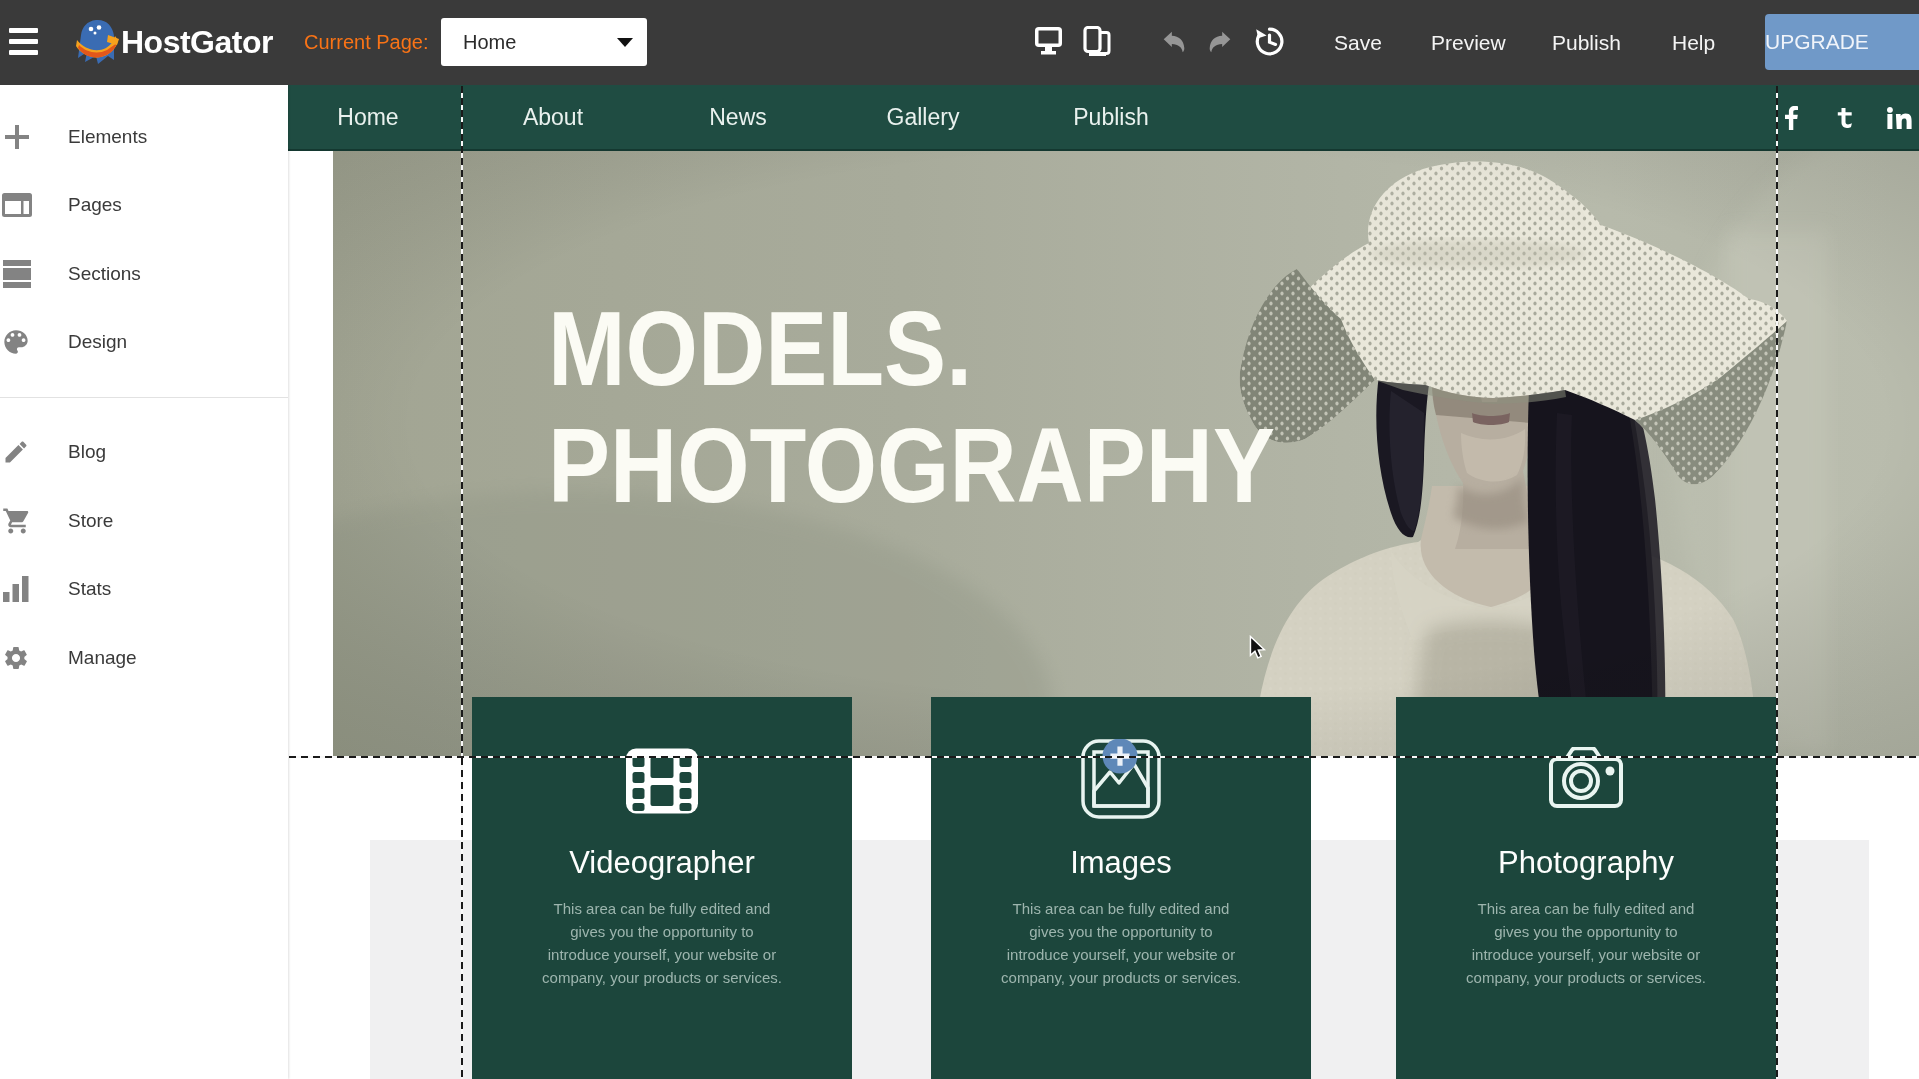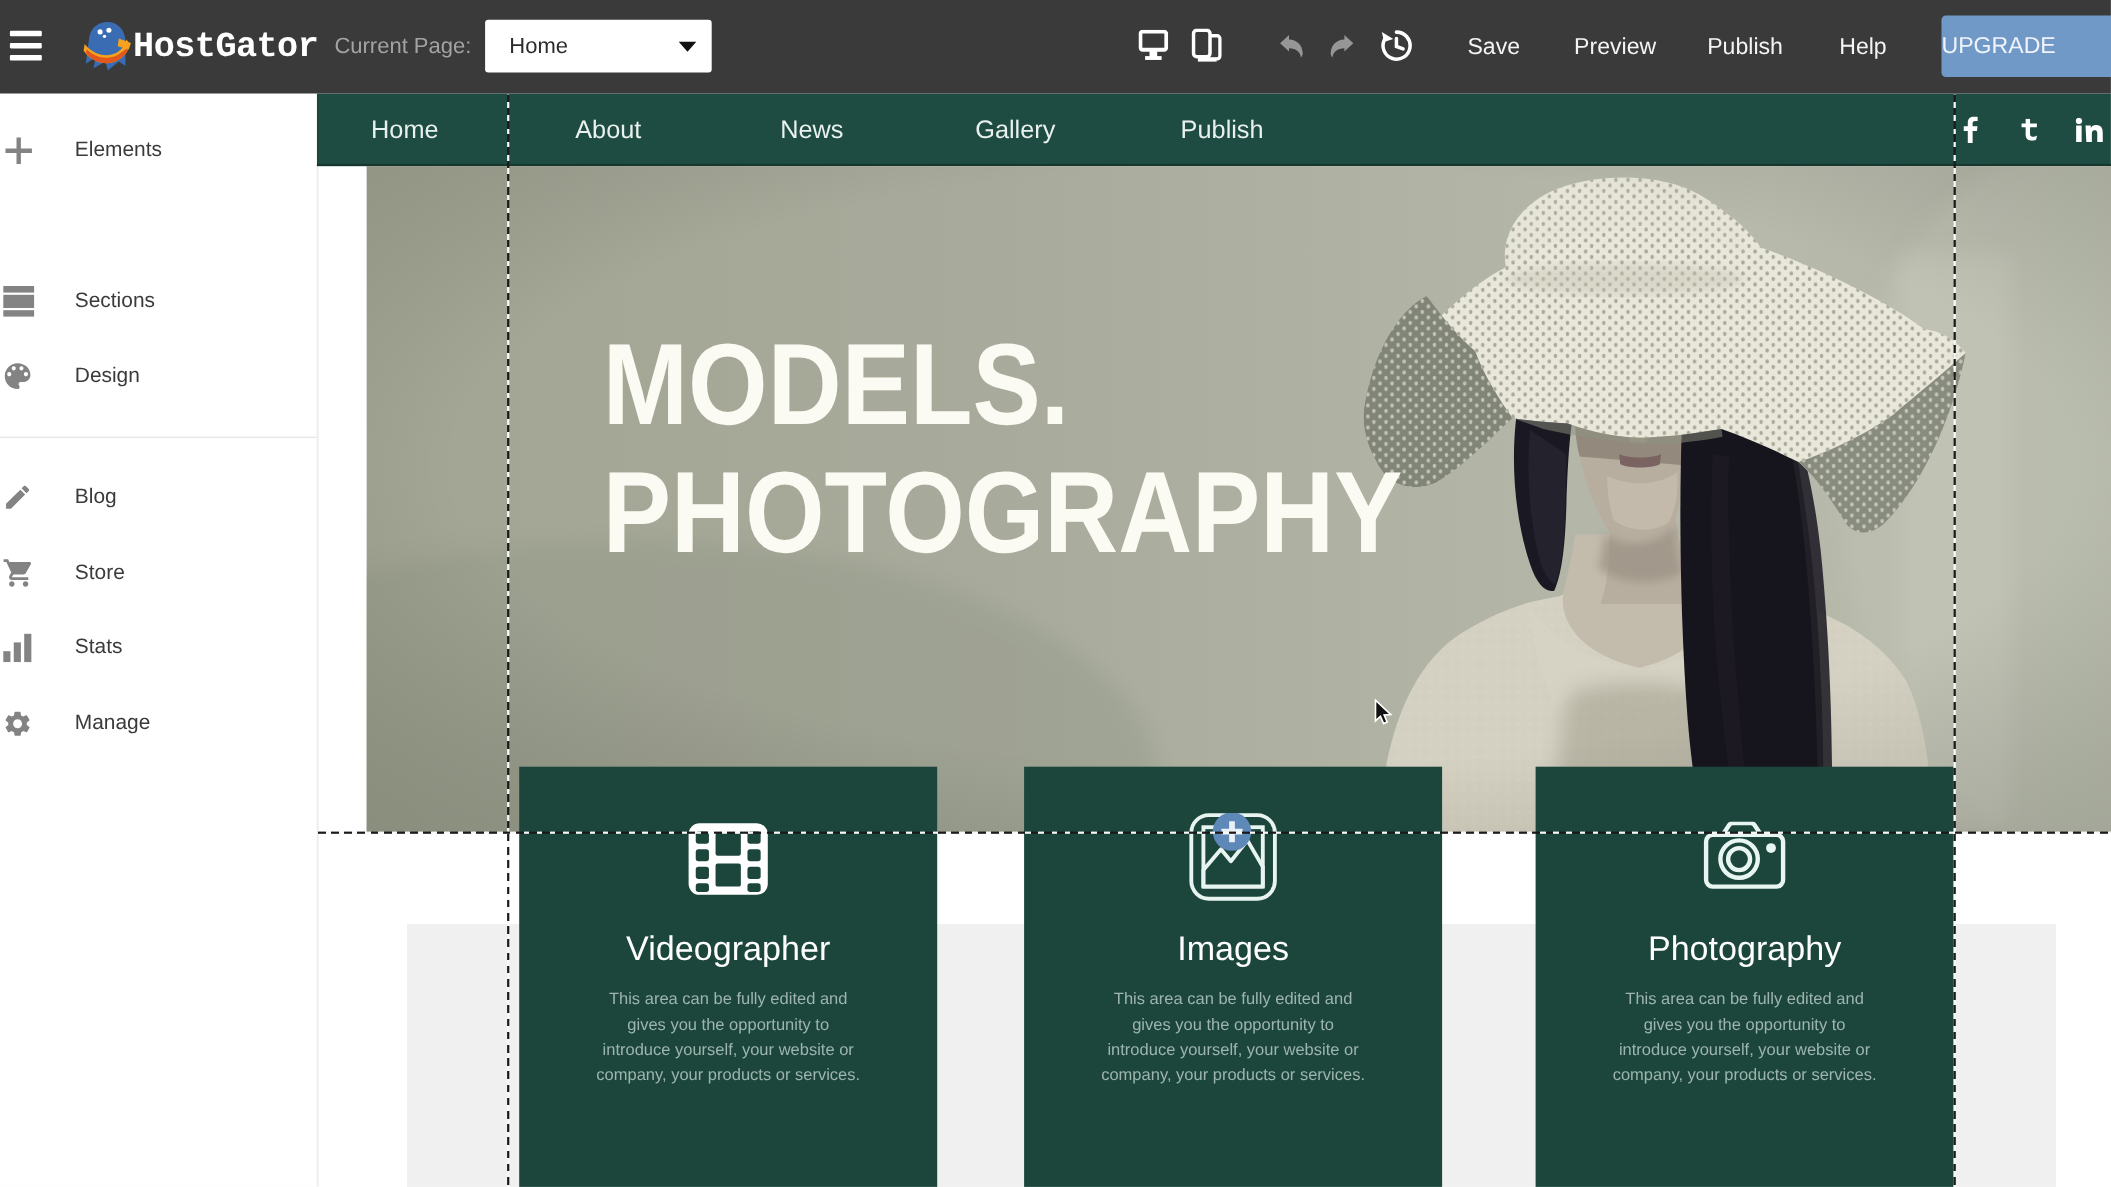--- a/index.html
+++ b/index.html
@@ -3,22 +3,22 @@
 <meta charset="utf-8">
 <style>
   * { margin:0; padding:0; box-sizing:border-box; }
   html,body { width:1919px; height:1079px; overflow:hidden; background:#fff;
     font-family:"Liberation Sans", sans-serif; }
   .abs { position:absolute; }
 
   
   #topbar { position:absolute; left:0; top:0; width:1919px; height:85px; background:#3a3a3a; z-index:50; }
   #hamburger div { position:absolute; left:9px; width:29px; height:5px; background:#fff; border-radius:1px; }
-  #logotext { position:absolute; left:121px; top:24px; color:#fff; font-size:32px; font-weight:bold; letter-spacing:-0.5px;font-family:Liberation Mono, monospace; }
-  #curpage { position:absolute; left:304px; top:31px; color:#a3a3a3; font-size:20px; }
+  #logotext { position:absolute; left:121px; top:24px; color:#fff; font-size:32px; font-weight:bold; letter-spacing:-0.5px; }
+  #curpage { position:absolute; left:304px; top:31px; color:#f97316; font-size:20px; }
   #pagesel { position:absolute; left:441px; top:18px; width:206px; height:48px; background:#fff; border-radius:3px; }
   #pagesel .txt { position:absolute; left:22px; top:13px; font-size:20px; color:#2b2b2b; }
   #pagesel .arr { position:absolute; right:14px; top:20px; width:0; height:0; border-left:8px solid transparent; border-right:8px solid transparent; border-top:9px solid #111; }
   .tbtext { position:absolute; top:31px; color:#f4f4f4; font-size:21px; }
   #upgrade { position:absolute; left:1765px; top:14px; width:160px; height:56px; background:#7099c8; border-radius:4px; color:#f0f4fa; font-size:21px; letter-spacing:0px; text-align:left; line-height:56px; }
 
   
   #sidebar { position:absolute; left:0; top:85px; width:288px; height:994px; background:#fff; z-index:40;
      box-shadow:1px 0 2px rgba(0,0,0,0.12); }
   .sideitem { position:absolute; left:0; width:288px; height:40px; }
@@ -106,20 +106,26 @@
   <div class="tbtext" style="left:1672px">Help</div>
   <div id="upgrade">UPGRADE</div>
 </div>
 
 <div id="sidebar">
   <div class="sideitem" style="top:32px">
     <svg width="30" height="30" viewBox="0 0 30 30">
         <path d="M13 3 h4 v10 h10 v4 h-10 v10 h-4 v-10 h-10 v-4 h10 Z" fill="#838383"></path>
       </svg>
     <span class="lbl">Elements</span>
+  </div>
+  <div class="sideitem" style="top:100px">
+    <svg width="30" height="24" viewBox="0 0 30 24">
+        <path d="M2.5 0 h25 a2.5 2.5 0 0 1 2.5 2.5 v19 a2.5 2.5 0 0 1 -2.5 2.5 h-25 a2.5 2.5 0 0 1 -2.5 -2.5 v-19 a2.5 2.5 0 0 1 2.5 -2.5 Z M3 8 h16 v13 h-16 Z M21.5 8 h5.5 v13 h-5.5 Z" fill="#838383" fill-rule="evenodd"></path>
+      </svg>
+    <span class="lbl">Pages</span>
   </div>
   <div class="sideitem" style="top:169px">
     <svg width="30" height="28" viewBox="0 0 30 28">
         <rect x="1" y="0" width="28" height="6" fill="#838383"></rect>
         <rect x="1" y="8" width="28" height="12" fill="#838383"></rect>
         <rect x="1" y="22" width="28" height="6" fill="#838383"></rect>
       </svg>
     <span class="lbl">Sections</span>
   </div>
   <div class="sideitem" style="top:237px">

